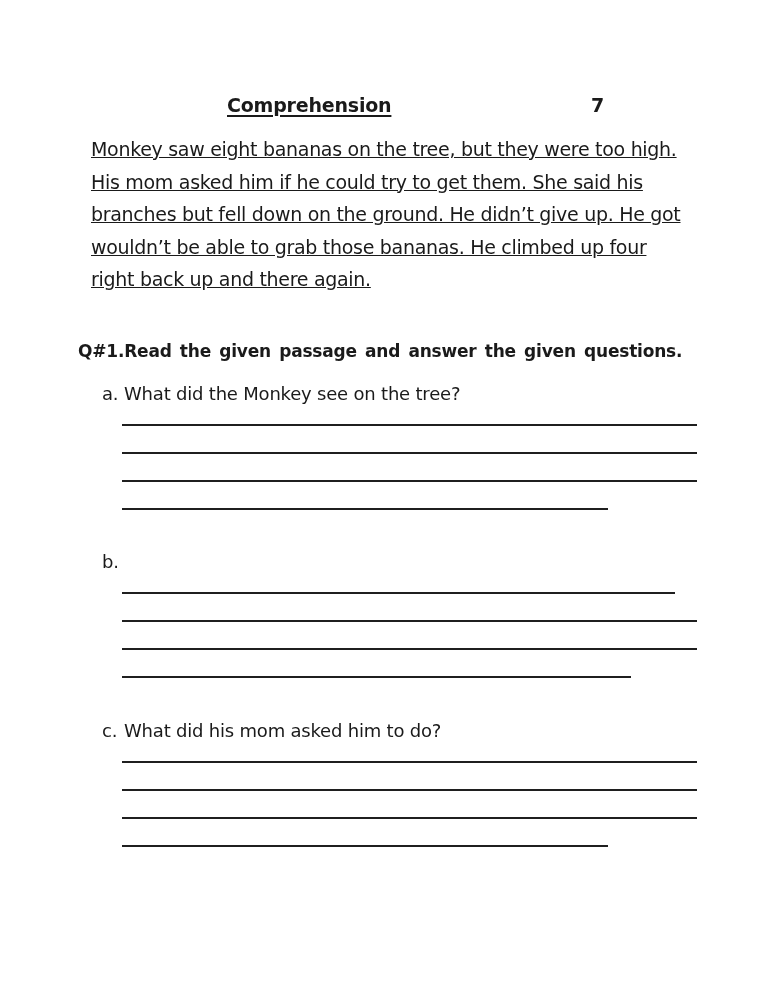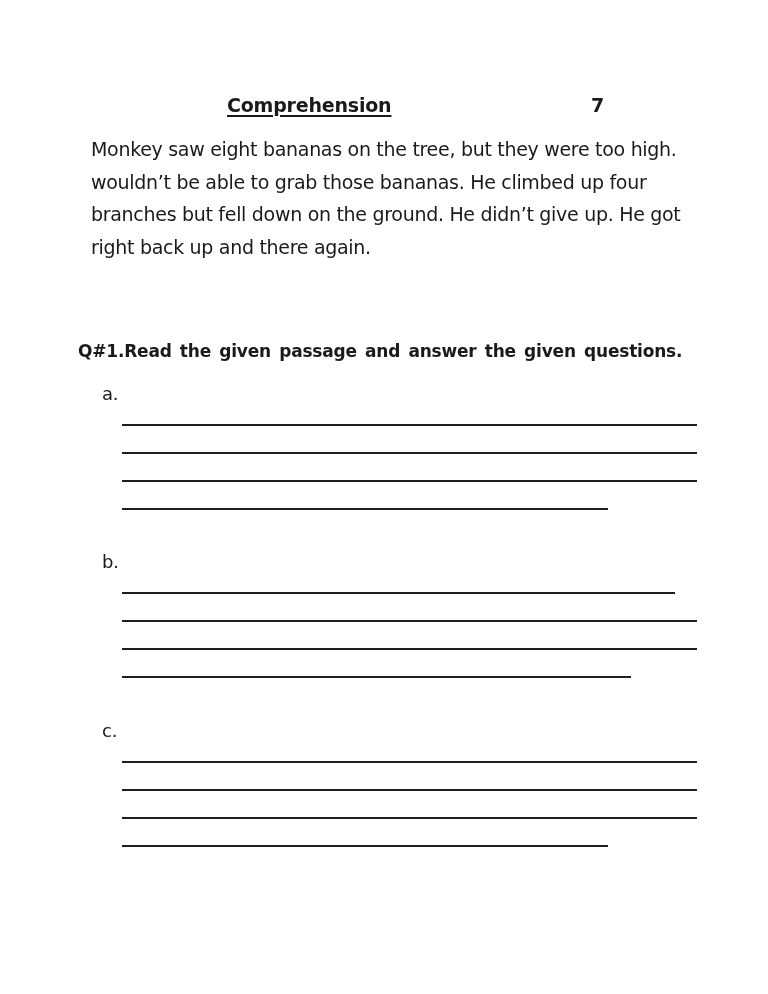--- a/index.html
+++ b/index.html
@@ -26,20 +26,21 @@
     letter-spacing: -0.2px;
   }
   .page-number { position: absolute; left: 591px; font-size: 19px; font-weight: bold; }
   
   .passage { position: absolute; top: 133px; left: 91px; }
   .passage-line {
     font-size: 19px;
     line-height: 32.5px;
     letter-spacing: -0.3px;
     white-space: nowrap;
+    text-decoration: underline;
   }
   
   .instruction {
     position: absolute;
     top: 341px;
     left: 78px;
     font-size: 17px;
     font-weight: bold;
     word-spacing: 2.5px;
     letter-spacing: -0.2px;
@@ -67,30 +68,32 @@
 
 <div class="page">
 
   <div class="header">
     <span class="title">Comprehension</span>
     <span class="page-number">7</span>
   </div>
 
   <div class="passage">
     <div class="passage-line">Monkey saw eight bananas on the tree, but they were too high.</div>
+    <div class="passage-line">His mom asked him if he could try to get them. She said his</div>
+    <div class="passage-line">branches but fell down on the ground. He didn’t give up. He got</div>
     <div class="passage-line">wouldn’t be able to grab those bananas. He climbed up four</div>
-    <div class="passage-line">branches but fell down on the ground. He didn’t give up. He got</div>
     <div class="passage-line">right back up and there again.</div>
   </div>
 
   <div class="instruction">Q#1.Read the given passage and answer the given questions.</div>
 
   <div class="question question-a">
     <div class="q-row">
       <span class="q-label">a.</span>
+      <span class="q-text">What did the Monkey see on the tree?</span>
     </div>
     <div class="answer-lines">
       <div class="answer-line first w-full"></div>
       <div class="answer-line w-full"></div>
       <div class="answer-line w-full"></div>
       <div class="answer-line w-486"></div>
     </div>
   </div>
 
   <div class="question question-b">
@@ -101,20 +104,21 @@
       <div class="answer-line first w-553"></div>
       <div class="answer-line w-full"></div>
       <div class="answer-line w-full"></div>
       <div class="answer-line w-509"></div>
     </div>
   </div>
 
   <div class="question question-c">
     <div class="q-row">
       <span class="q-label">c.</span>
+      <span class="q-text">What did his mom asked him to do?</span>
     </div>
     <div class="answer-lines">
       <div class="answer-line first w-full"></div>
       <div class="answer-line w-full"></div>
       <div class="answer-line w-full"></div>
       <div class="answer-line w-486"></div>
     </div>
   </div>
 
 </div>

